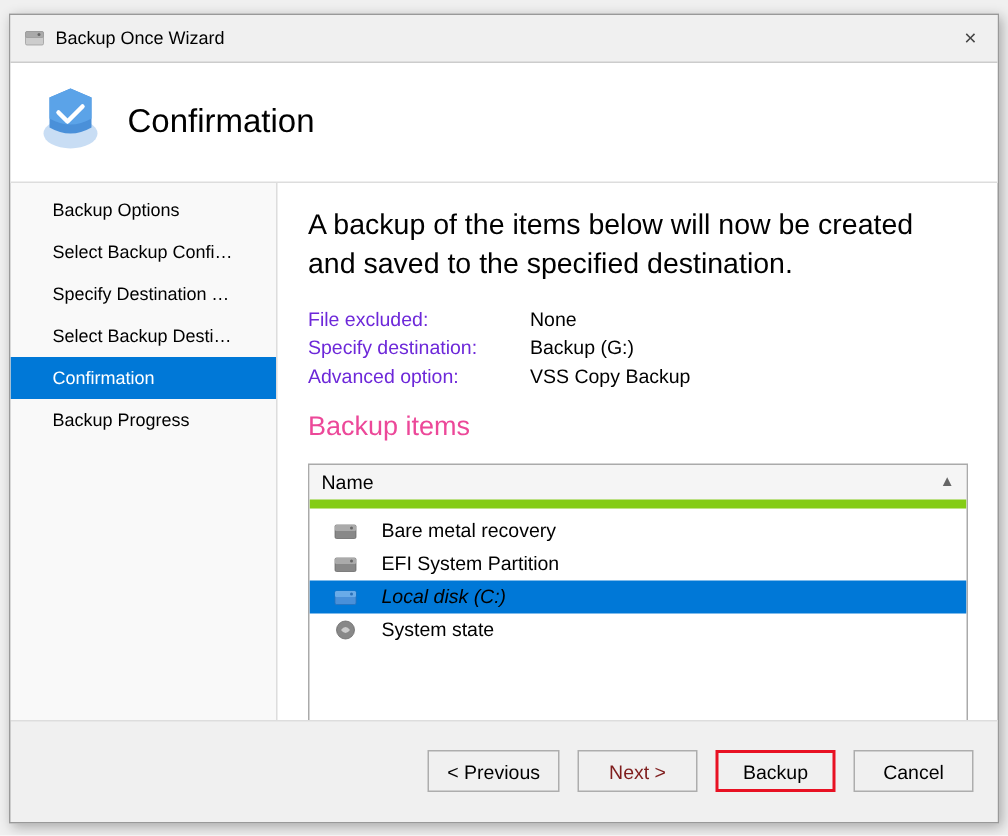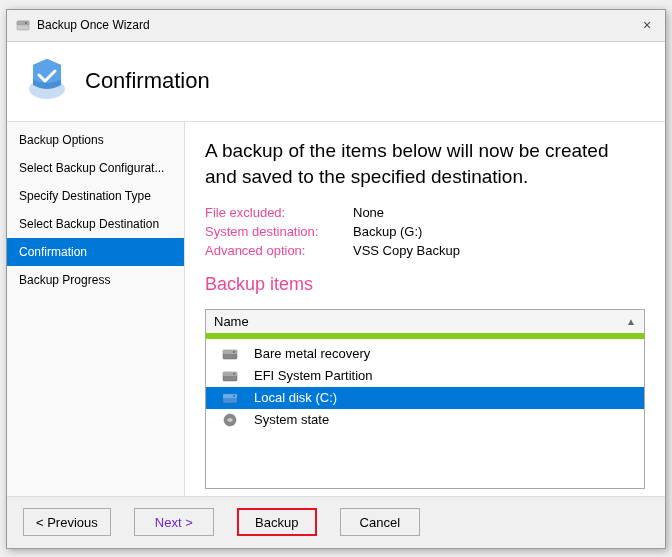--- a/index.html
+++ b/index.html
@@ -77,21 +77,21 @@
       flex: 1;
       overflow: hidden;
     }
     .sidebar {
       width: 178px;
       background: #f9f9f9;
       border-right: 1px solid #ddd;
       padding-top: 4px;
     }
     .sidebar-item {
-      padding: 7px 12px;
+      padding: 7px 28px;
       font-size: 12px;
       color: #000;
       cursor: pointer;
       white-space: nowrap;
       overflow: hidden;
       text-overflow: ellipsis;
     }
     .sidebar-item.active {
       background: #0078d7;
       color: #fff;
@@ -110,21 +110,21 @@
       line-height: 1.4;
       margin-bottom: 4px;
     }
     .info-grid {
       display: grid;
       grid-template-columns: 140px auto;
       gap: 4px 8px;
       margin-bottom: 6px;
     }
     .info-label {
-      color: #ec4899;
+      color: #6d28d9;
       font-size: 13px;
     }
     .info-value {
       color: #000;
       font-size: 13px;
     }
     .backup-items-label {
       font-size: 18px;
       font-weight: 400;
       color: #ec4899;
@@ -162,47 +162,49 @@
     .items-list-item {
       padding: 3px 8px 3px 16px;
       font-size: 13px;
       display: flex;
       align-items: center;
       gap: 16px;
       cursor: pointer;
     }
     .items-list-item.selected {
       background: #0078d7;
-      color: #ffffff;
+      color: #000000;
+      font-style: italic;
     }
     .item-icon {
       width: 16px;
       height: 16px;
       flex-shrink: 0;
     }
     .footer {
       border-top: 1px solid #ddd;
       padding: 10px 16px;
       display: flex;
-      gap: 23px;
+      justify-content: flex-end;
+      gap: 12px;
       background: #f0f0f0;
-      height: 52px;
+      height: 68px;
       align-items: center;
     }
     .btn {
       min-width: 80px;
       height: 28px;
       padding: 0 12px;
       font-size: 13px;
       background: #f0f0f0;
       border: 1px solid #adadad;
       cursor: pointer;
       color: #000;
     }
-    .btn:disabled { color: #6d28d9; cursor: default; }
+    .btn:disabled { color: #7f1d1d; cursor: default; }
     .btn.btn-backup {
       border: 2px solid #e81123;
       font-weight: 400;
     }
   </style>
 </head>
 <body>
 
 <div class="window">
 
@@ -241,21 +243,21 @@
       <div class="sidebar-item">Backup Progress</div>
     </div>
 
     <div class="content-area">
       <p class="content-description">A backup of the items below will now be created and saved to the specified destination.</p>
 
       <div class="info-grid">
         <span class="info-label">File excluded:</span>
         <span class="info-value">None</span>
 
-        <span class="info-label">System destination:</span>
+        <span class="info-label">Specify destination:</span>
         <span class="info-value">Backup (G:)</span>
 
         <span class="info-label">Advanced option:</span>
         <span class="info-value">VSS Copy Backup</span>
       </div>
 
       <div class="backup-items-label">Backup items</div>
 
       <div class="items-table">
         <div class="items-table-header">

